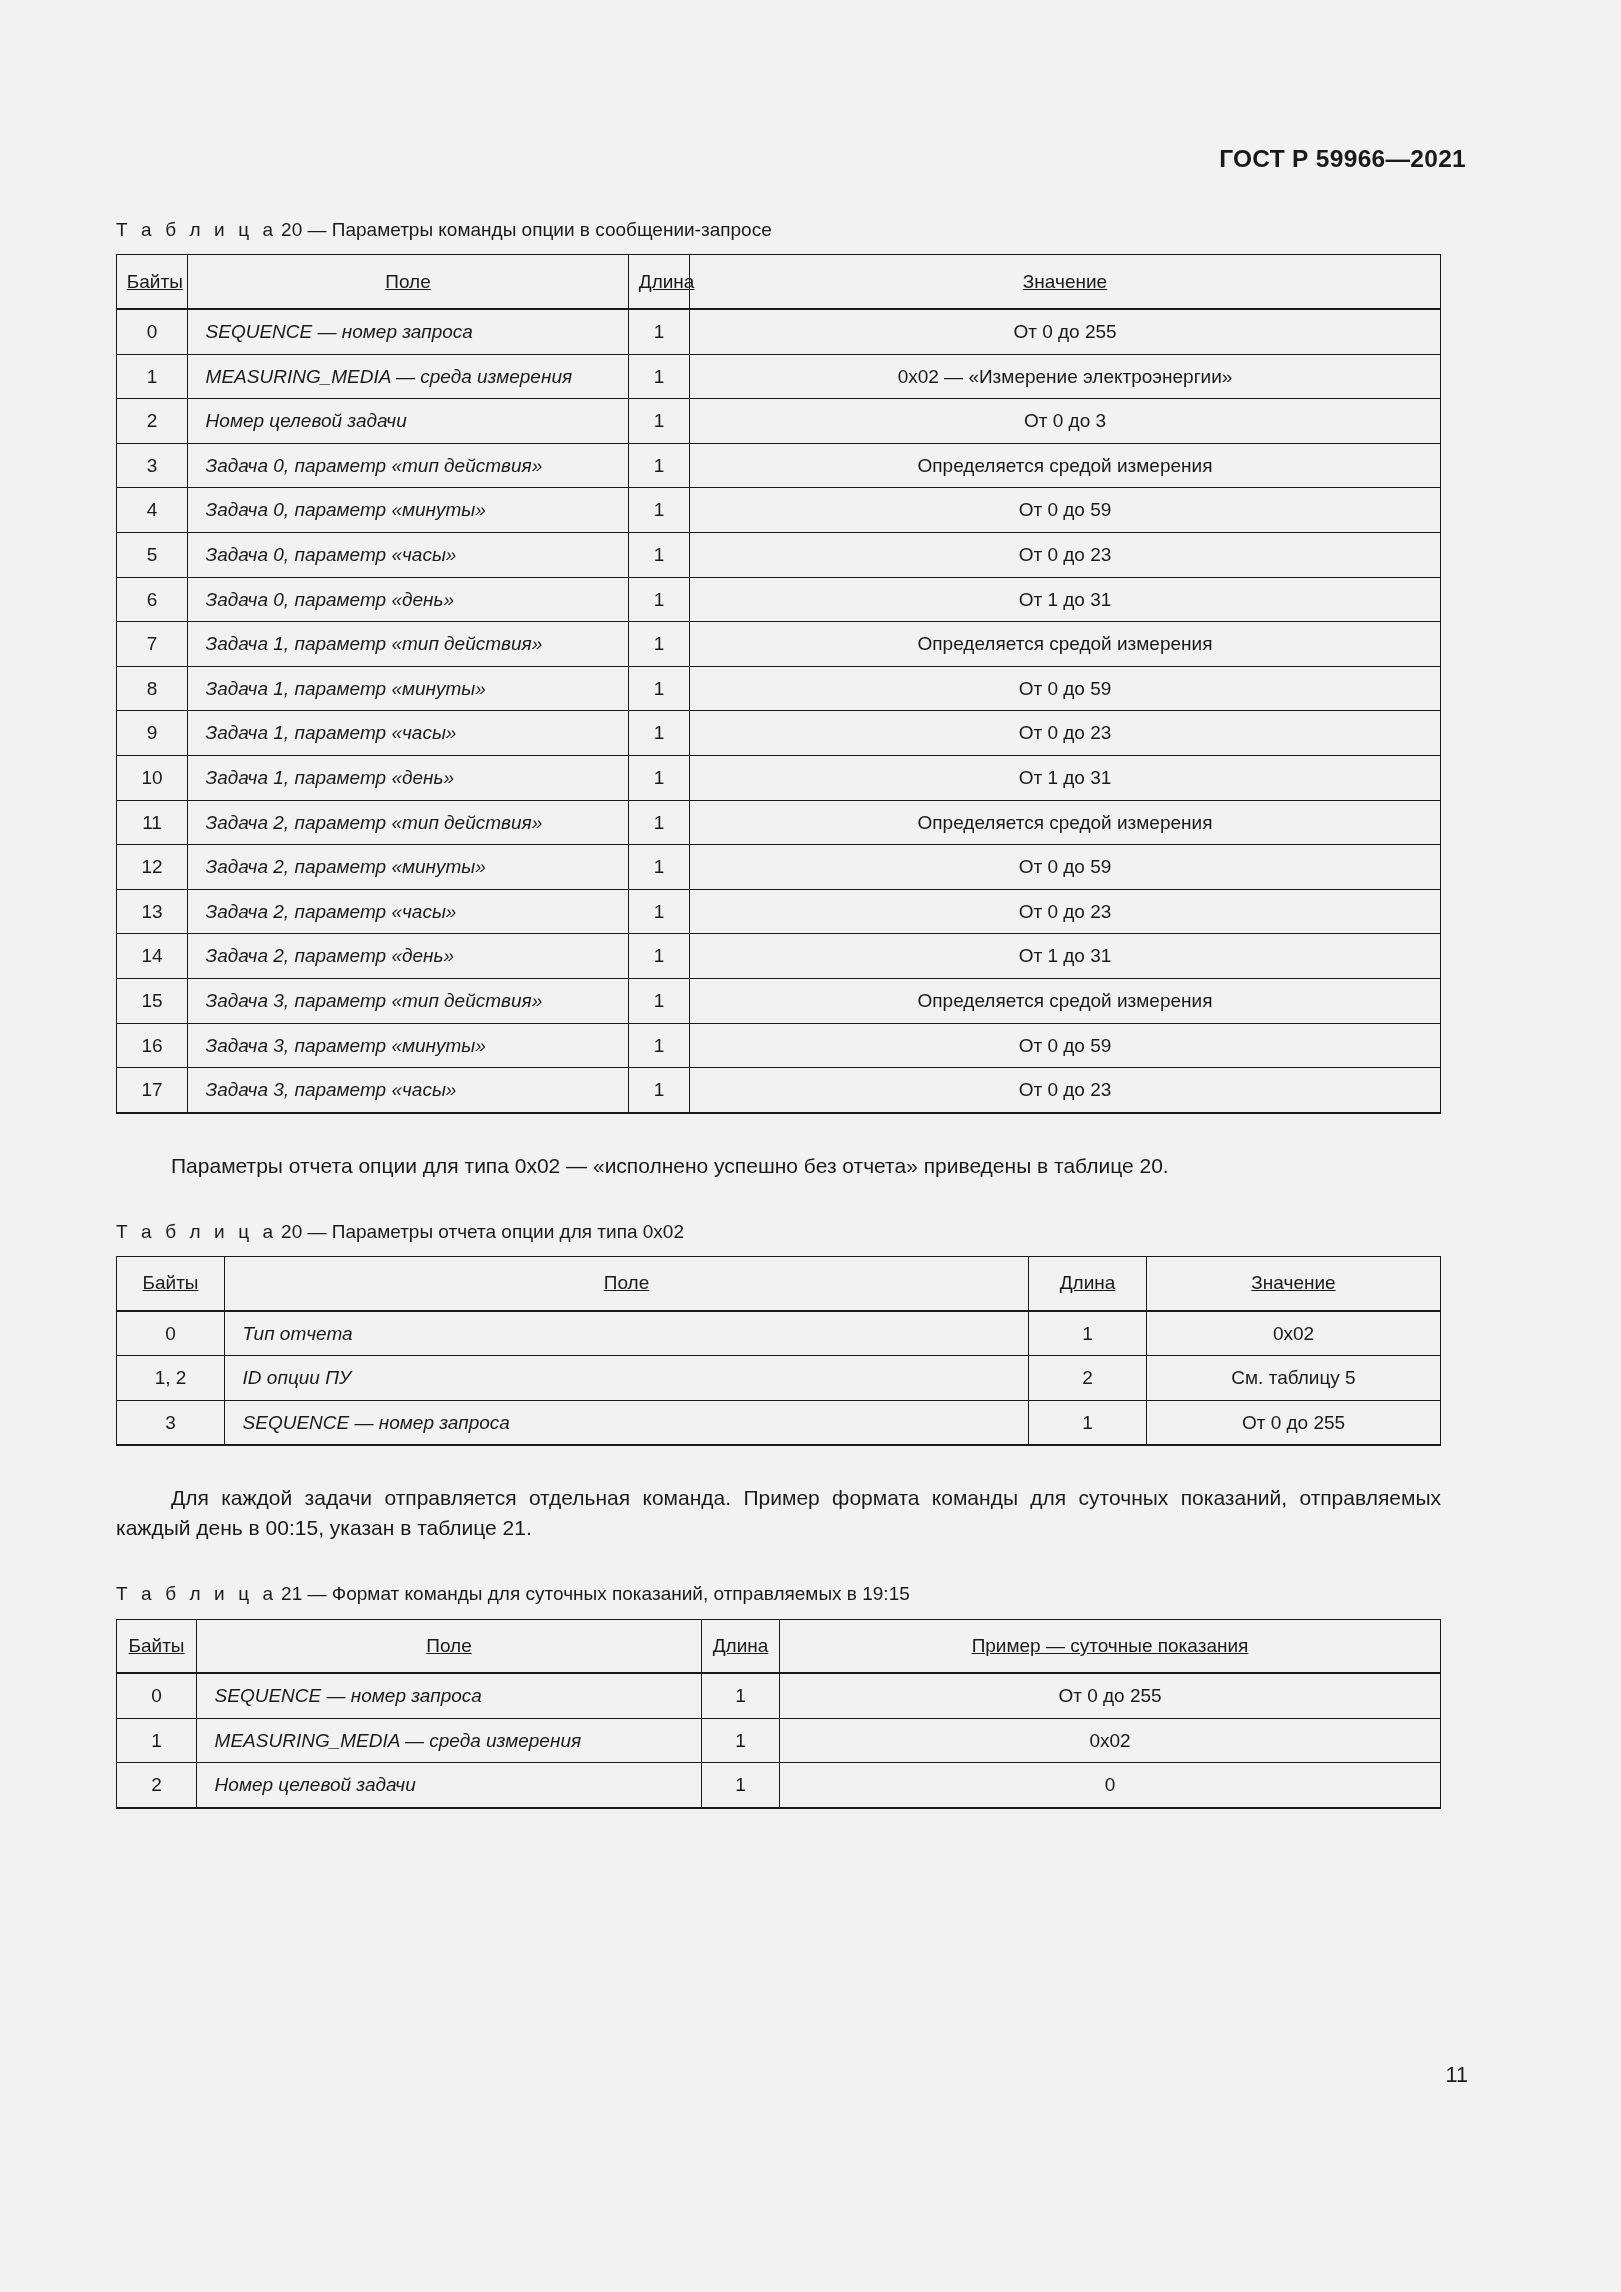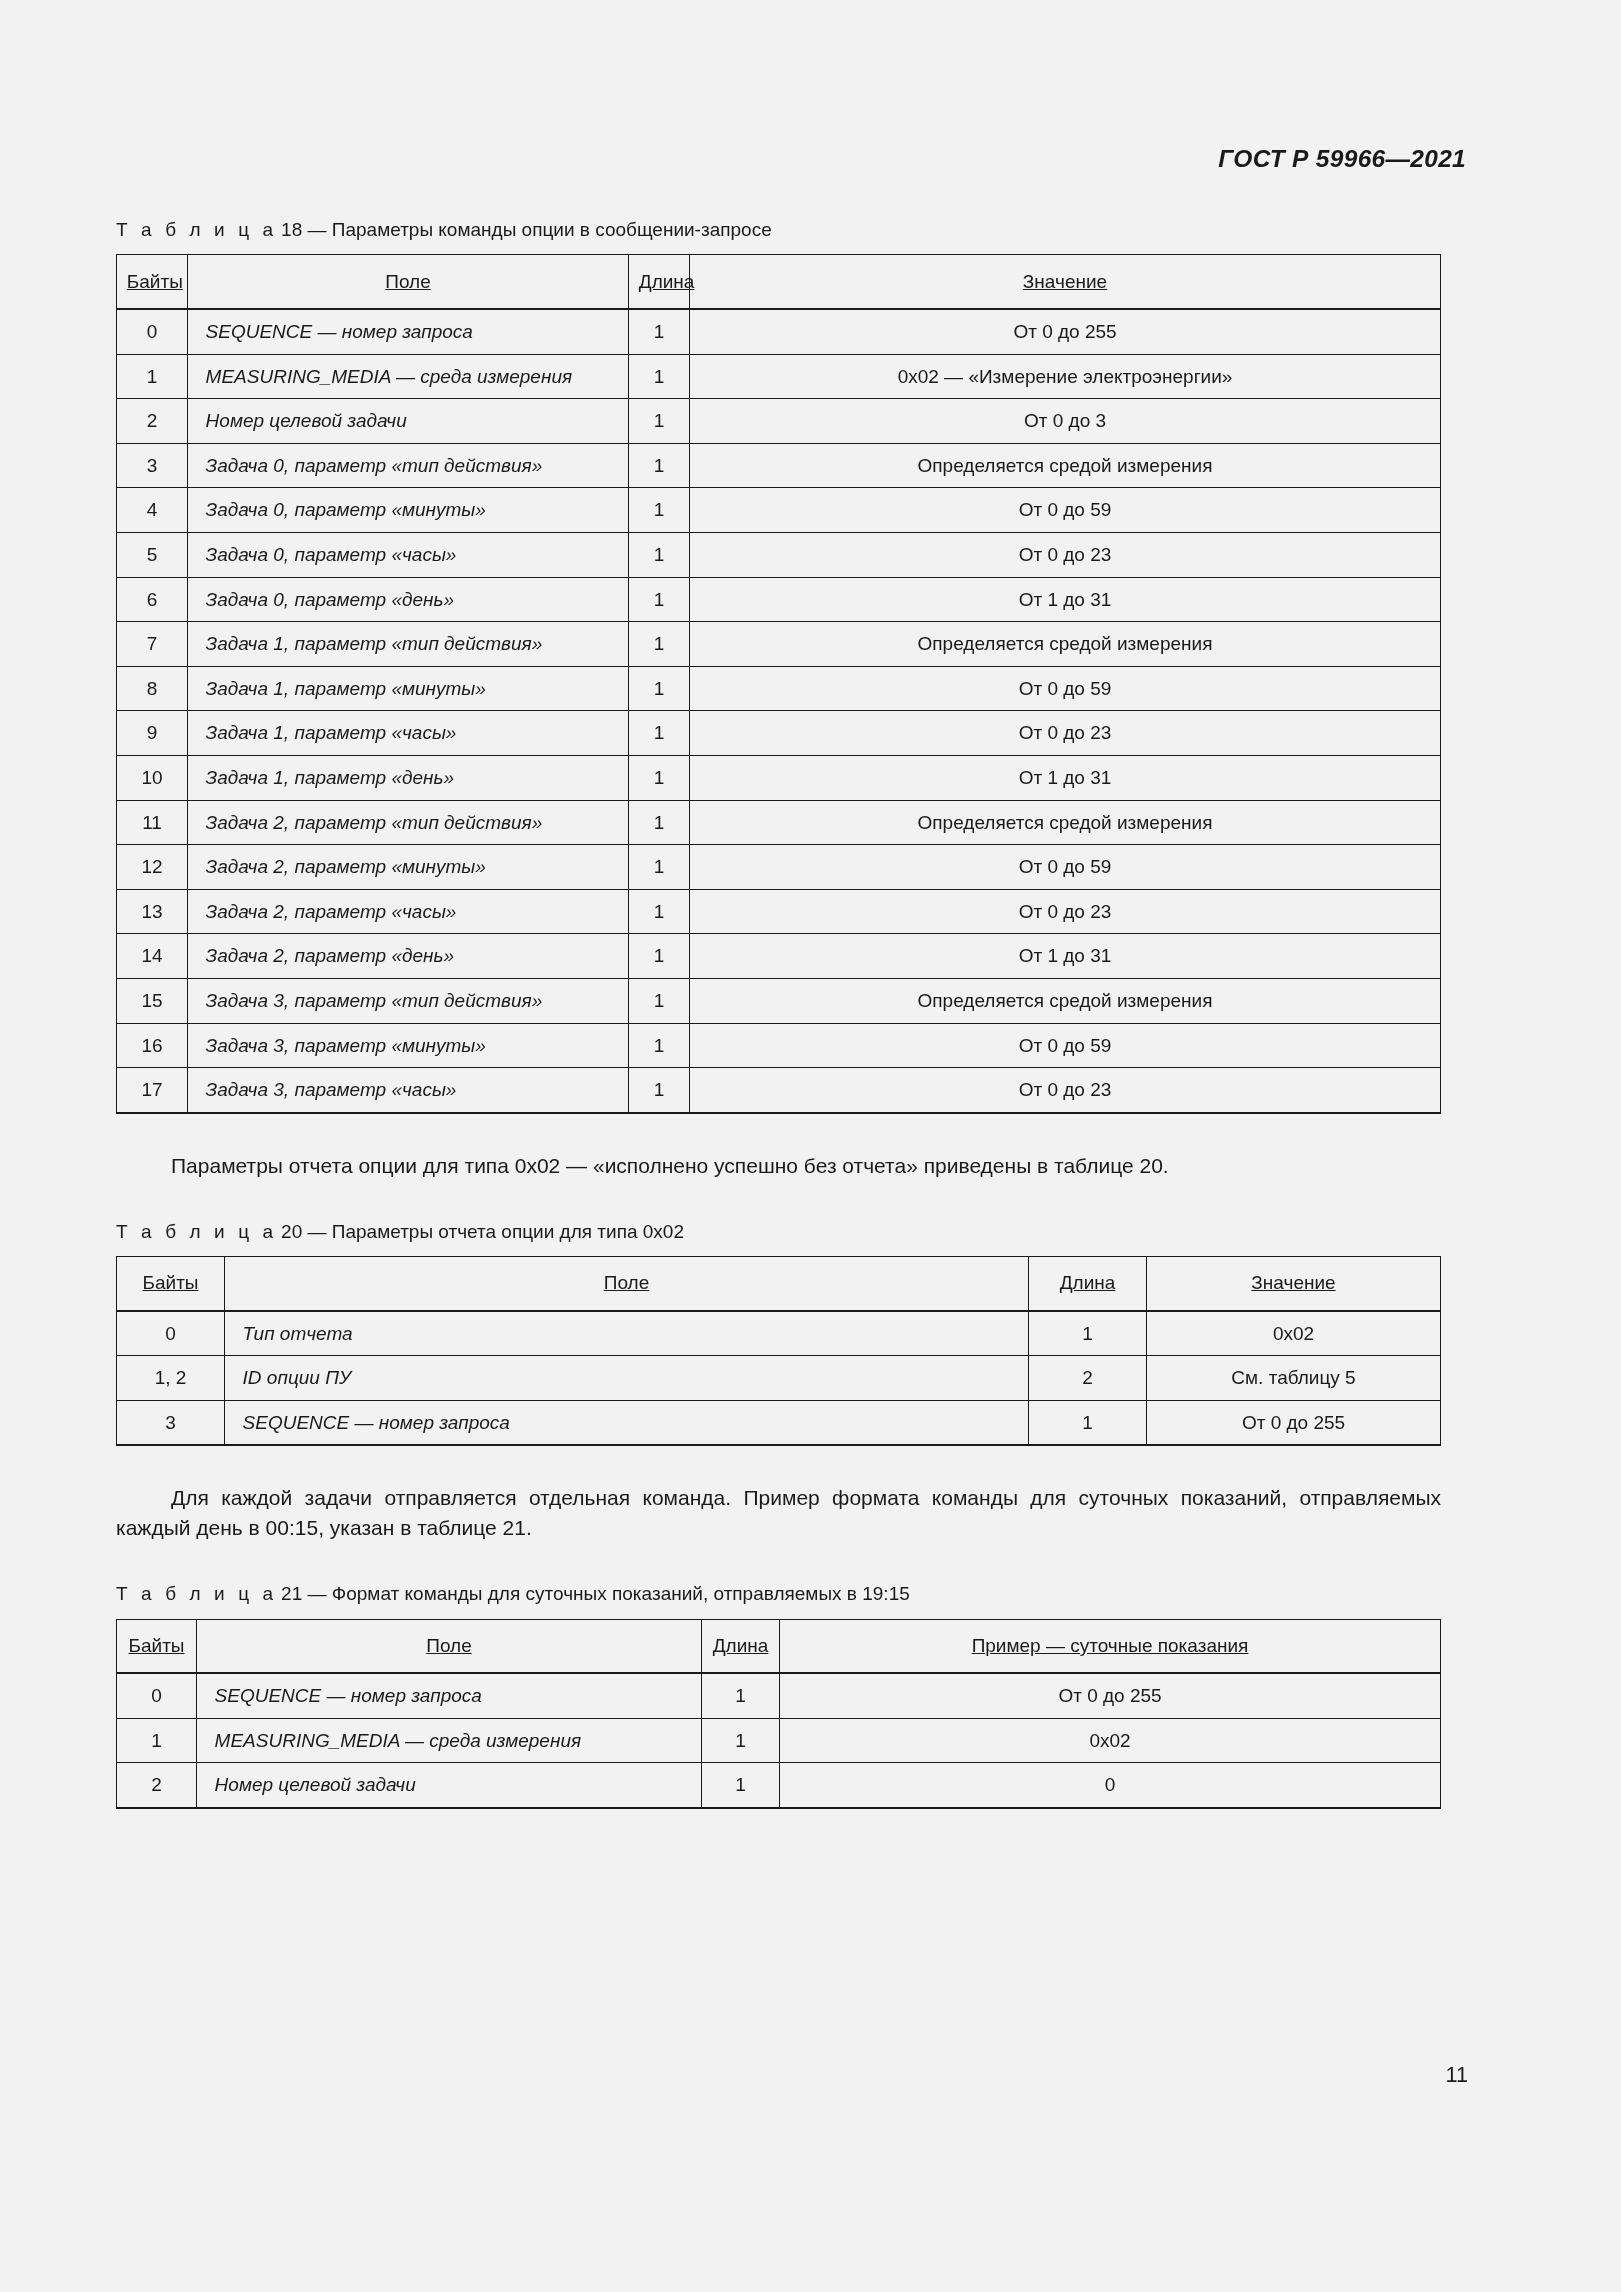--- a/index.html
+++ b/index.html
@@ -17,21 +17,20 @@
     overflow: hidden;
   }
   .header-std {
     position: absolute;
     top: 145px;
     right: 155px;
     font-size: 24.5px;
     font-weight: bold;
     letter-spacing: 0.3px;
     white-space: nowrap;
-    font-style: italic;
   }
   .content {
     position: absolute;
     left: 116px;
     top: 218px;
     width: 1325px;
   }
   .tbl-caption {
     font-size: 19px;
     margin: 0 0 11.8px 0;
@@ -113,21 +112,21 @@
 </head>
 <body>
 
 <div class="page">
 
   <div class="header-std">ГОСТ Р 59966—2021</div>
 
   <div class="content">
 
     <div class="tbl-caption">
-      <span class="lbl">Т а б л и ц а</span><span class="num">18 — Параметры команды опции в сообщении-запросе</span>
+      <span class="lbl">Т а б л и ц а</span><span class="num">20 — Параметры команды опции в сообщении-запросе</span>
     </div>
 
     <table class="gost t19">
       <colgroup>
         <col class="c-bytes">
           <col class="c-field">
           <col class="c-len">
           <col class="c-val">
       </colgroup>
       <thead>

